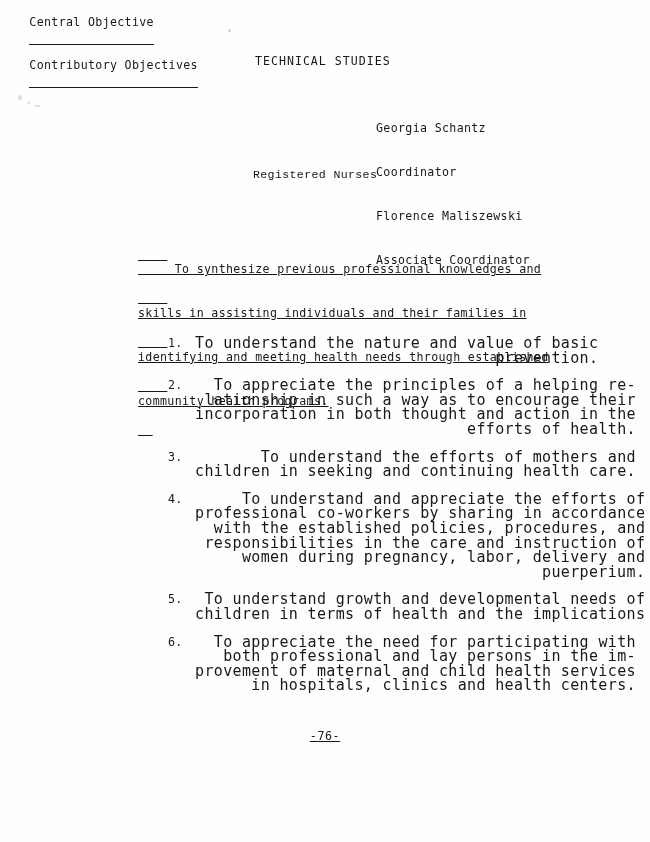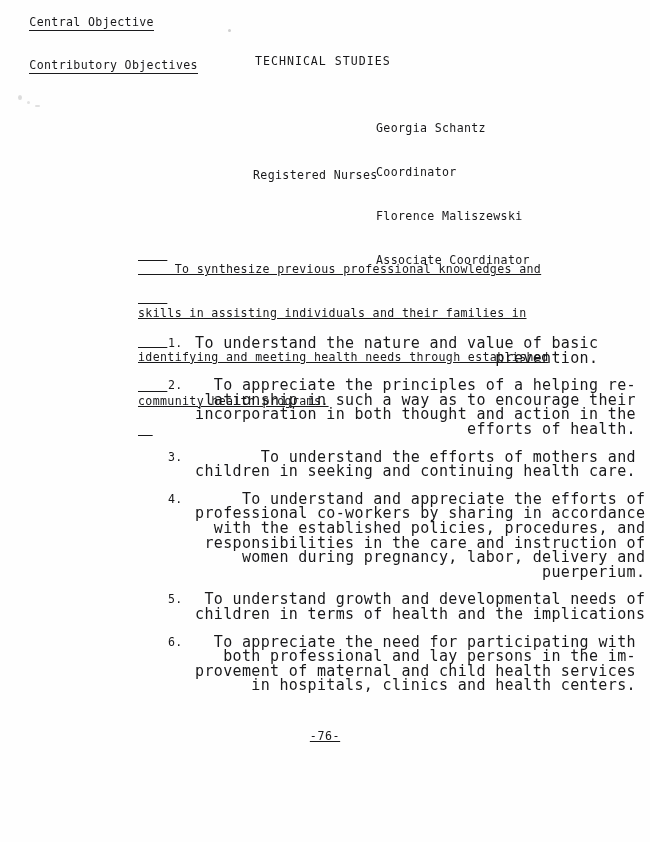--- a/index.html
+++ b/index.html
@@ -49,33 +49,34 @@
 
   #byline {
     left: 376px;
     top: 92px;
   }
   #byline .byline-row { white-space: pre; }
 
   #subject-heading {
     left: 253px;
     top: 168px;
+    font-family: Liberation Mono, monospace;
   }
 
   
   .section-heading {
     left: 138px;
     font-size: 11.6px;
     line-height: 14.6px;
     letter-spacing: 0.35px;
     white-space: pre;
   }
   .section-heading .ul {
     border-bottom: 1px solid #1b1b1d;
-    padding-bottom: 1px;
+    padding-bottom: 15px;
   }
   #heading-central      { top: 208px; }
   #heading-contributory { top: 311px; }
 
   
   #central-body {
     left: 138px;
     top: 233px;
     text-decoration: underline;
   }

